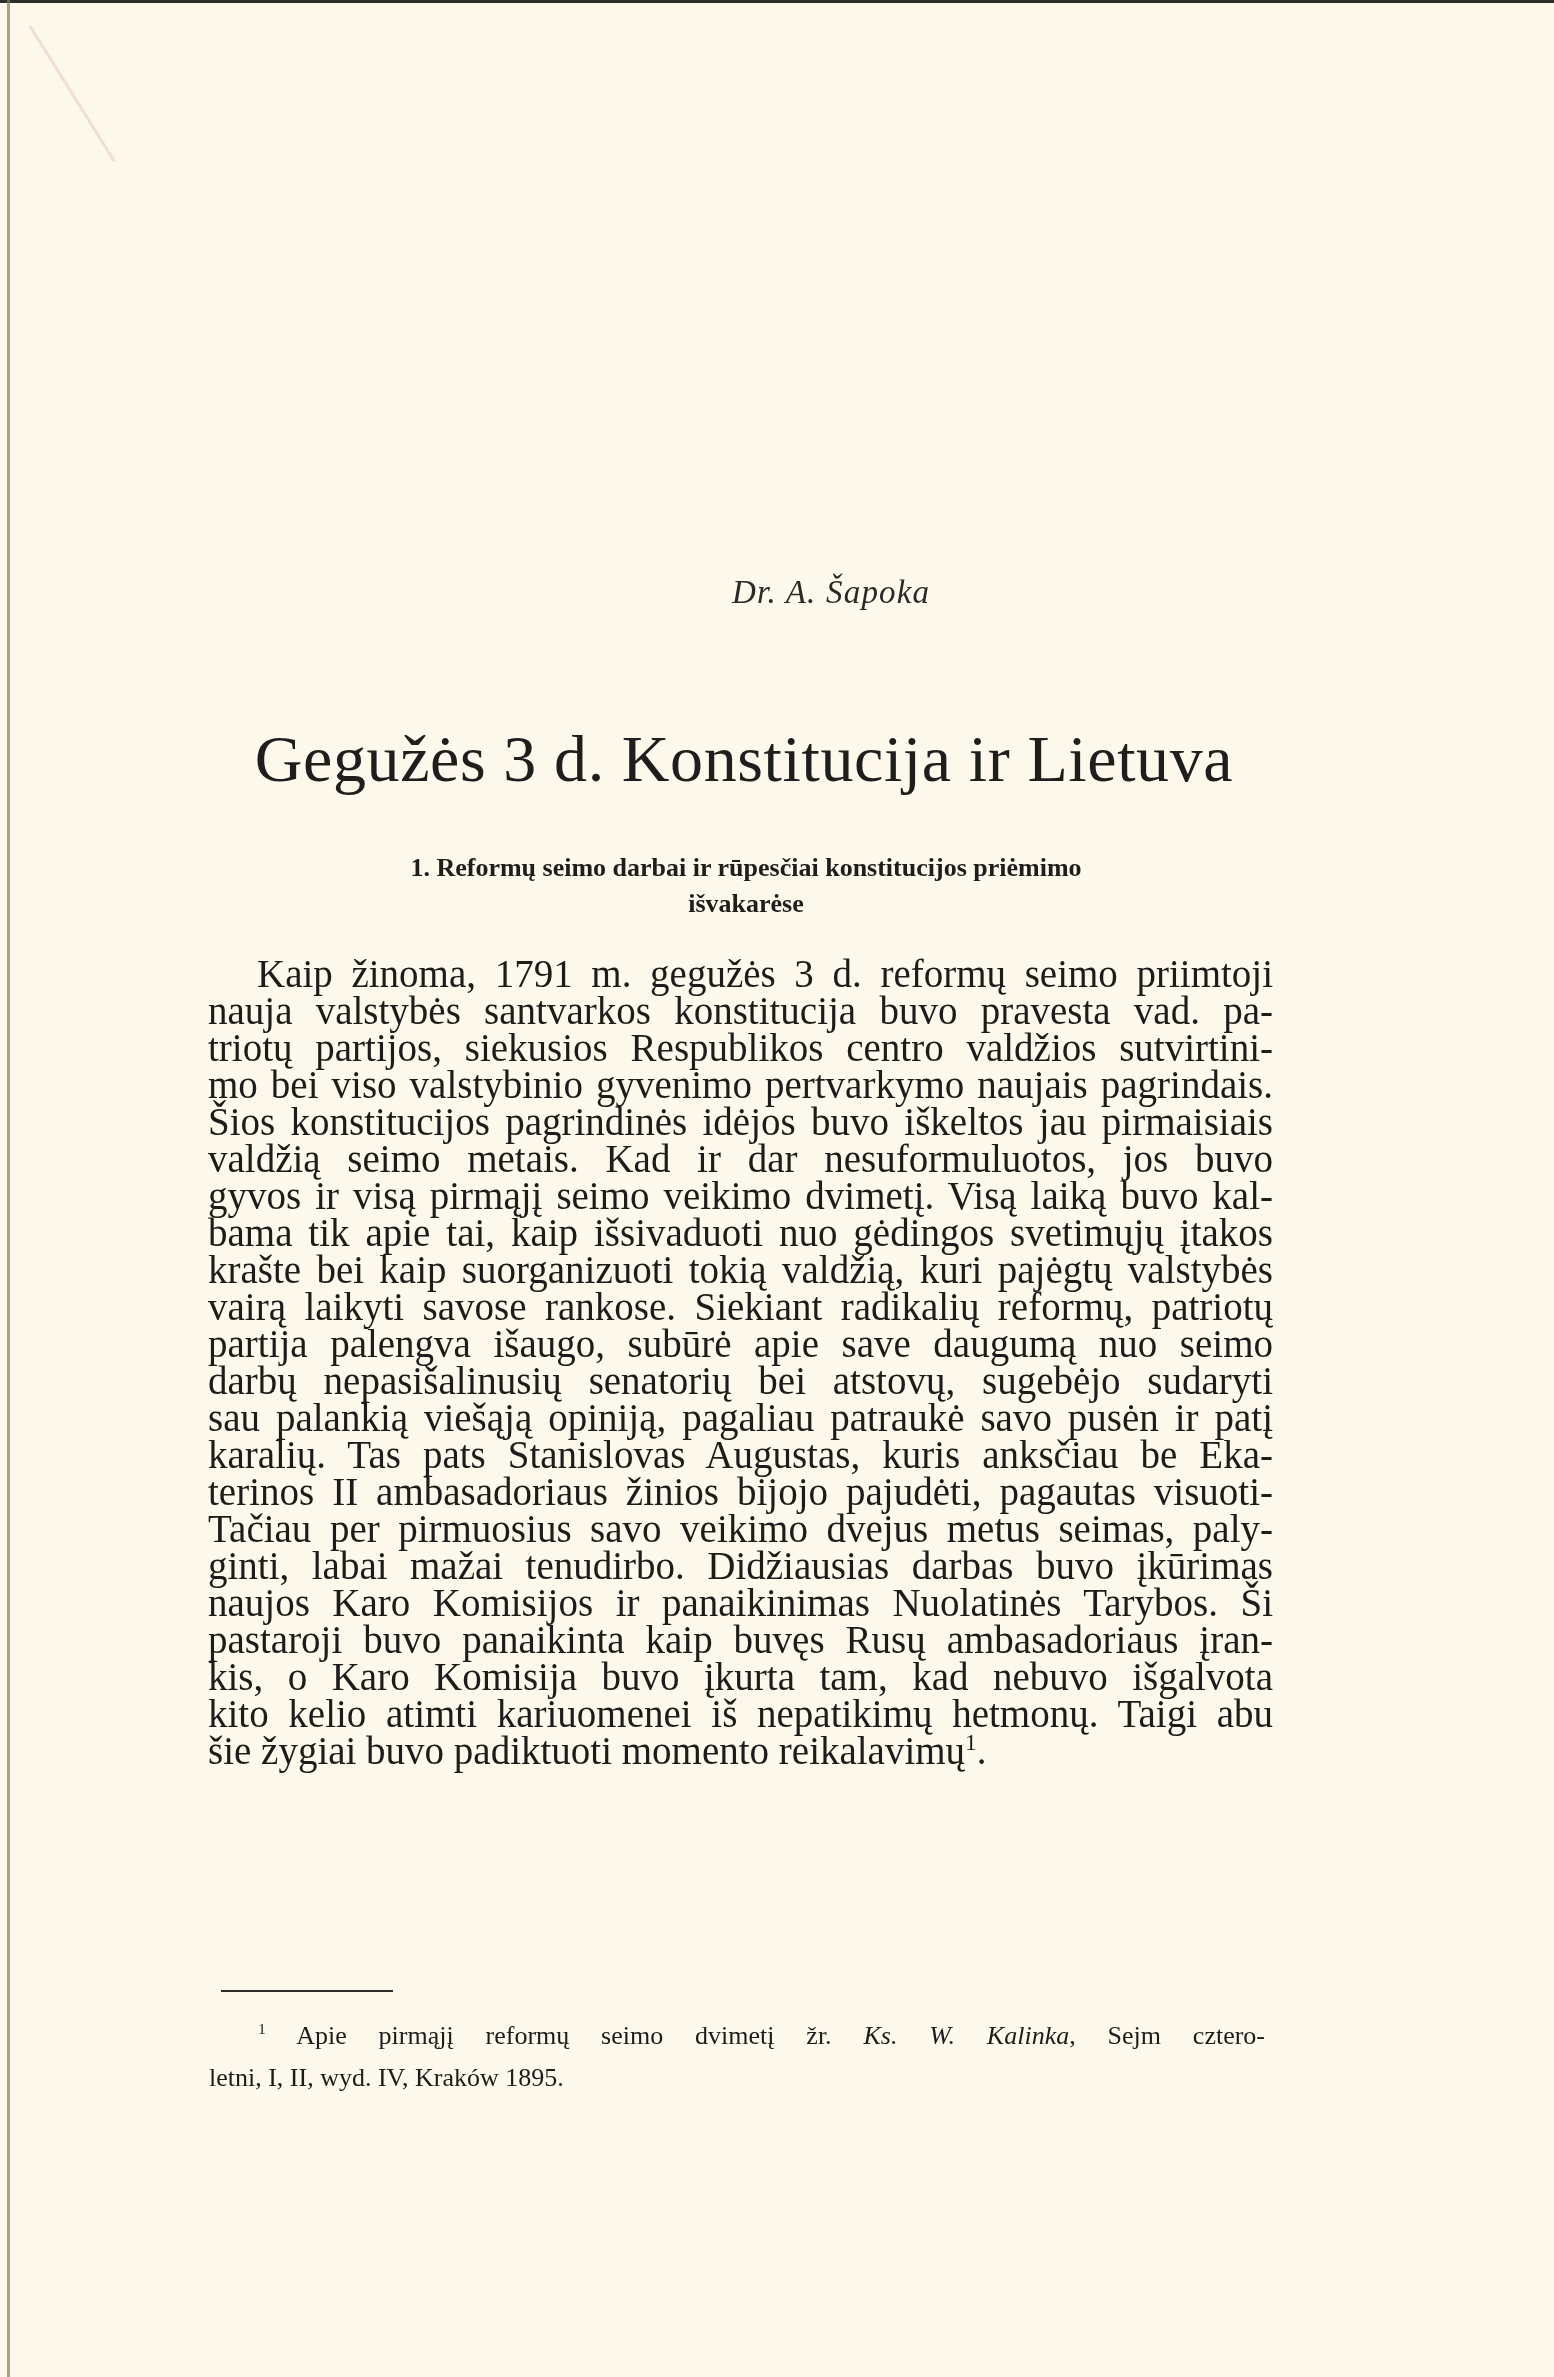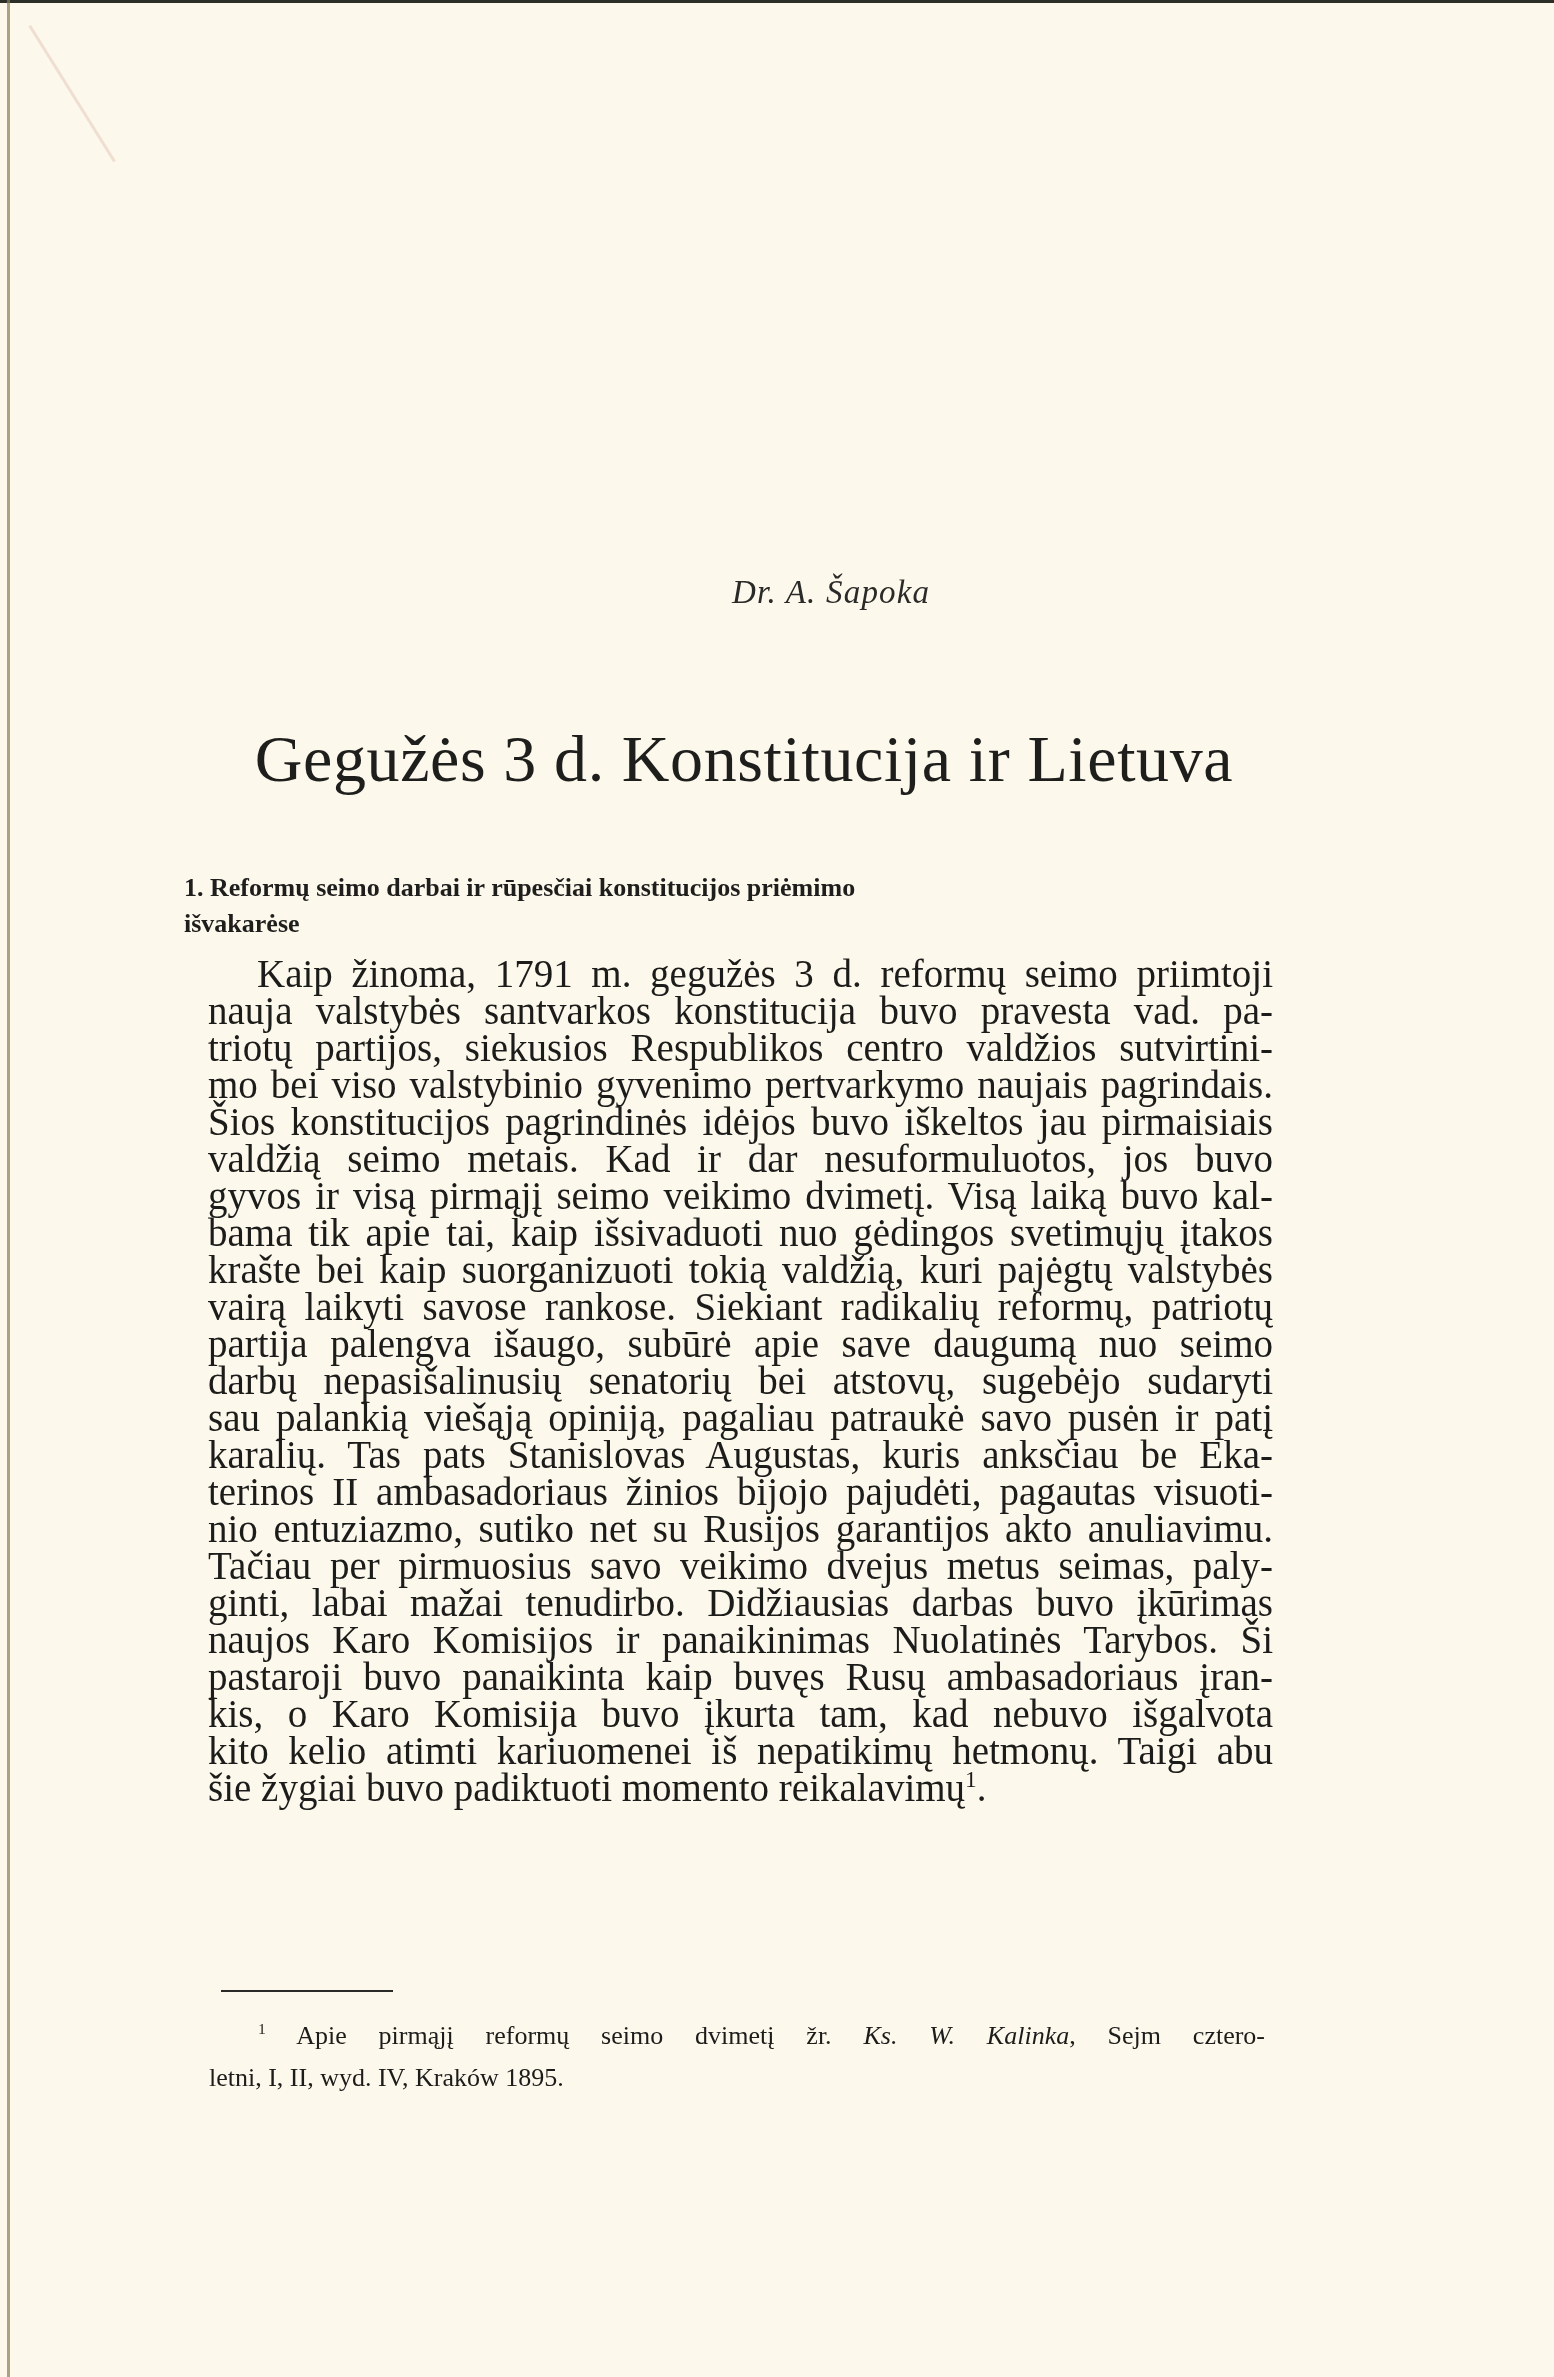--- a/index.html
+++ b/index.html
@@ -28,23 +28,22 @@
     font-style: italic; font-size: 33px; letter-spacing: 1.2px;
     color: #2a2a28;
   }
   .title {
     position: absolute; left: 166px; top: 705px; width: 1124px;
     text-align: center; font-size: 66px; letter-spacing: 0.6px;
     color: #1e1e1c;
   }
   .subtitle {
     position: absolute; left: 184px; top: 850px; width: 1124px;
-    font-weight: bold; font-size: 26px; line-height: 36px;
+    text-align: center; font-weight: bold; font-size: 26px; line-height: 36px;
     color: #1e1e1c;
-    margin-top: 20px;
   }
   .body-text {
     position: absolute; left: 208px; top: 955px; width: 1065px;
     font-size: 39px; line-height: 37px;
   }
   .line {
     display: block; white-space: nowrap;
     text-align: justify; text-align-last: justify;
   }
   .line.indent { padding-left: 49px; }
@@ -86,21 +85,20 @@
   <span class="line">valdžią seimo metais. Kad ir dar nesuformuluotos, jos buvo</span>
   <span class="line">gyvos ir visą pirmąjį seimo veikimo dvimetį. Visą laiką buvo kal-</span>
   <span class="line">bama tik apie tai, kaip išsivaduoti nuo gėdingos svetimųjų įtakos</span>
   <span class="line">krašte bei kaip suorganizuoti tokią valdžią, kuri pajėgtų valstybės</span>
   <span class="line">vairą laikyti savose rankose. Siekiant radikalių reformų, patriotų</span>
   <span class="line">partija palengva išaugo, subūrė apie save daugumą nuo seimo</span>
   <span class="line">darbų nepasišalinusių senatorių bei atstovų, sugebėjo sudaryti</span>
   <span class="line">sau palankią viešąją opiniją, pagaliau patraukė savo pusėn ir patį</span>
   <span class="line">karalių. Tas pats Stanislovas Augustas, kuris anksčiau be Eka-</span>
   <span class="line">terinos II ambasadoriaus žinios bijojo pajudėti, pagautas visuoti-</span>
-  <span class="line">nio entuziazmo, sutiko net su Rusijos garantijos akto anuliavimu.</span>
   <span class="line">Tačiau per pirmuosius savo veikimo dvejus metus seimas, paly-</span>
   <span class="line">ginti, labai mažai tenudirbo.  Didžiausias darbas buvo įkūrimas</span>
   <span class="line">naujos Karo Komisijos ir panaikinimas Nuolatinės Tarybos. Ši</span>
   <span class="line">pastaroji buvo panaikinta kaip buvęs Rusų ambasadoriaus įran-</span>
   <span class="line">kis, o Karo Komisija buvo įkurta tam, kad nebuvo išgalvota</span>
   <span class="line">kito kelio atimti kariuomenei iš nepatikimų hetmonų. Taigi abu</span>
   <span class="line last"><span>šie žygiai buvo padiktuoti momento reikalavimų</span><sup>1</sup><span>.</span></span>
 </div>
 
 <div class="footnote-rule"></div>

